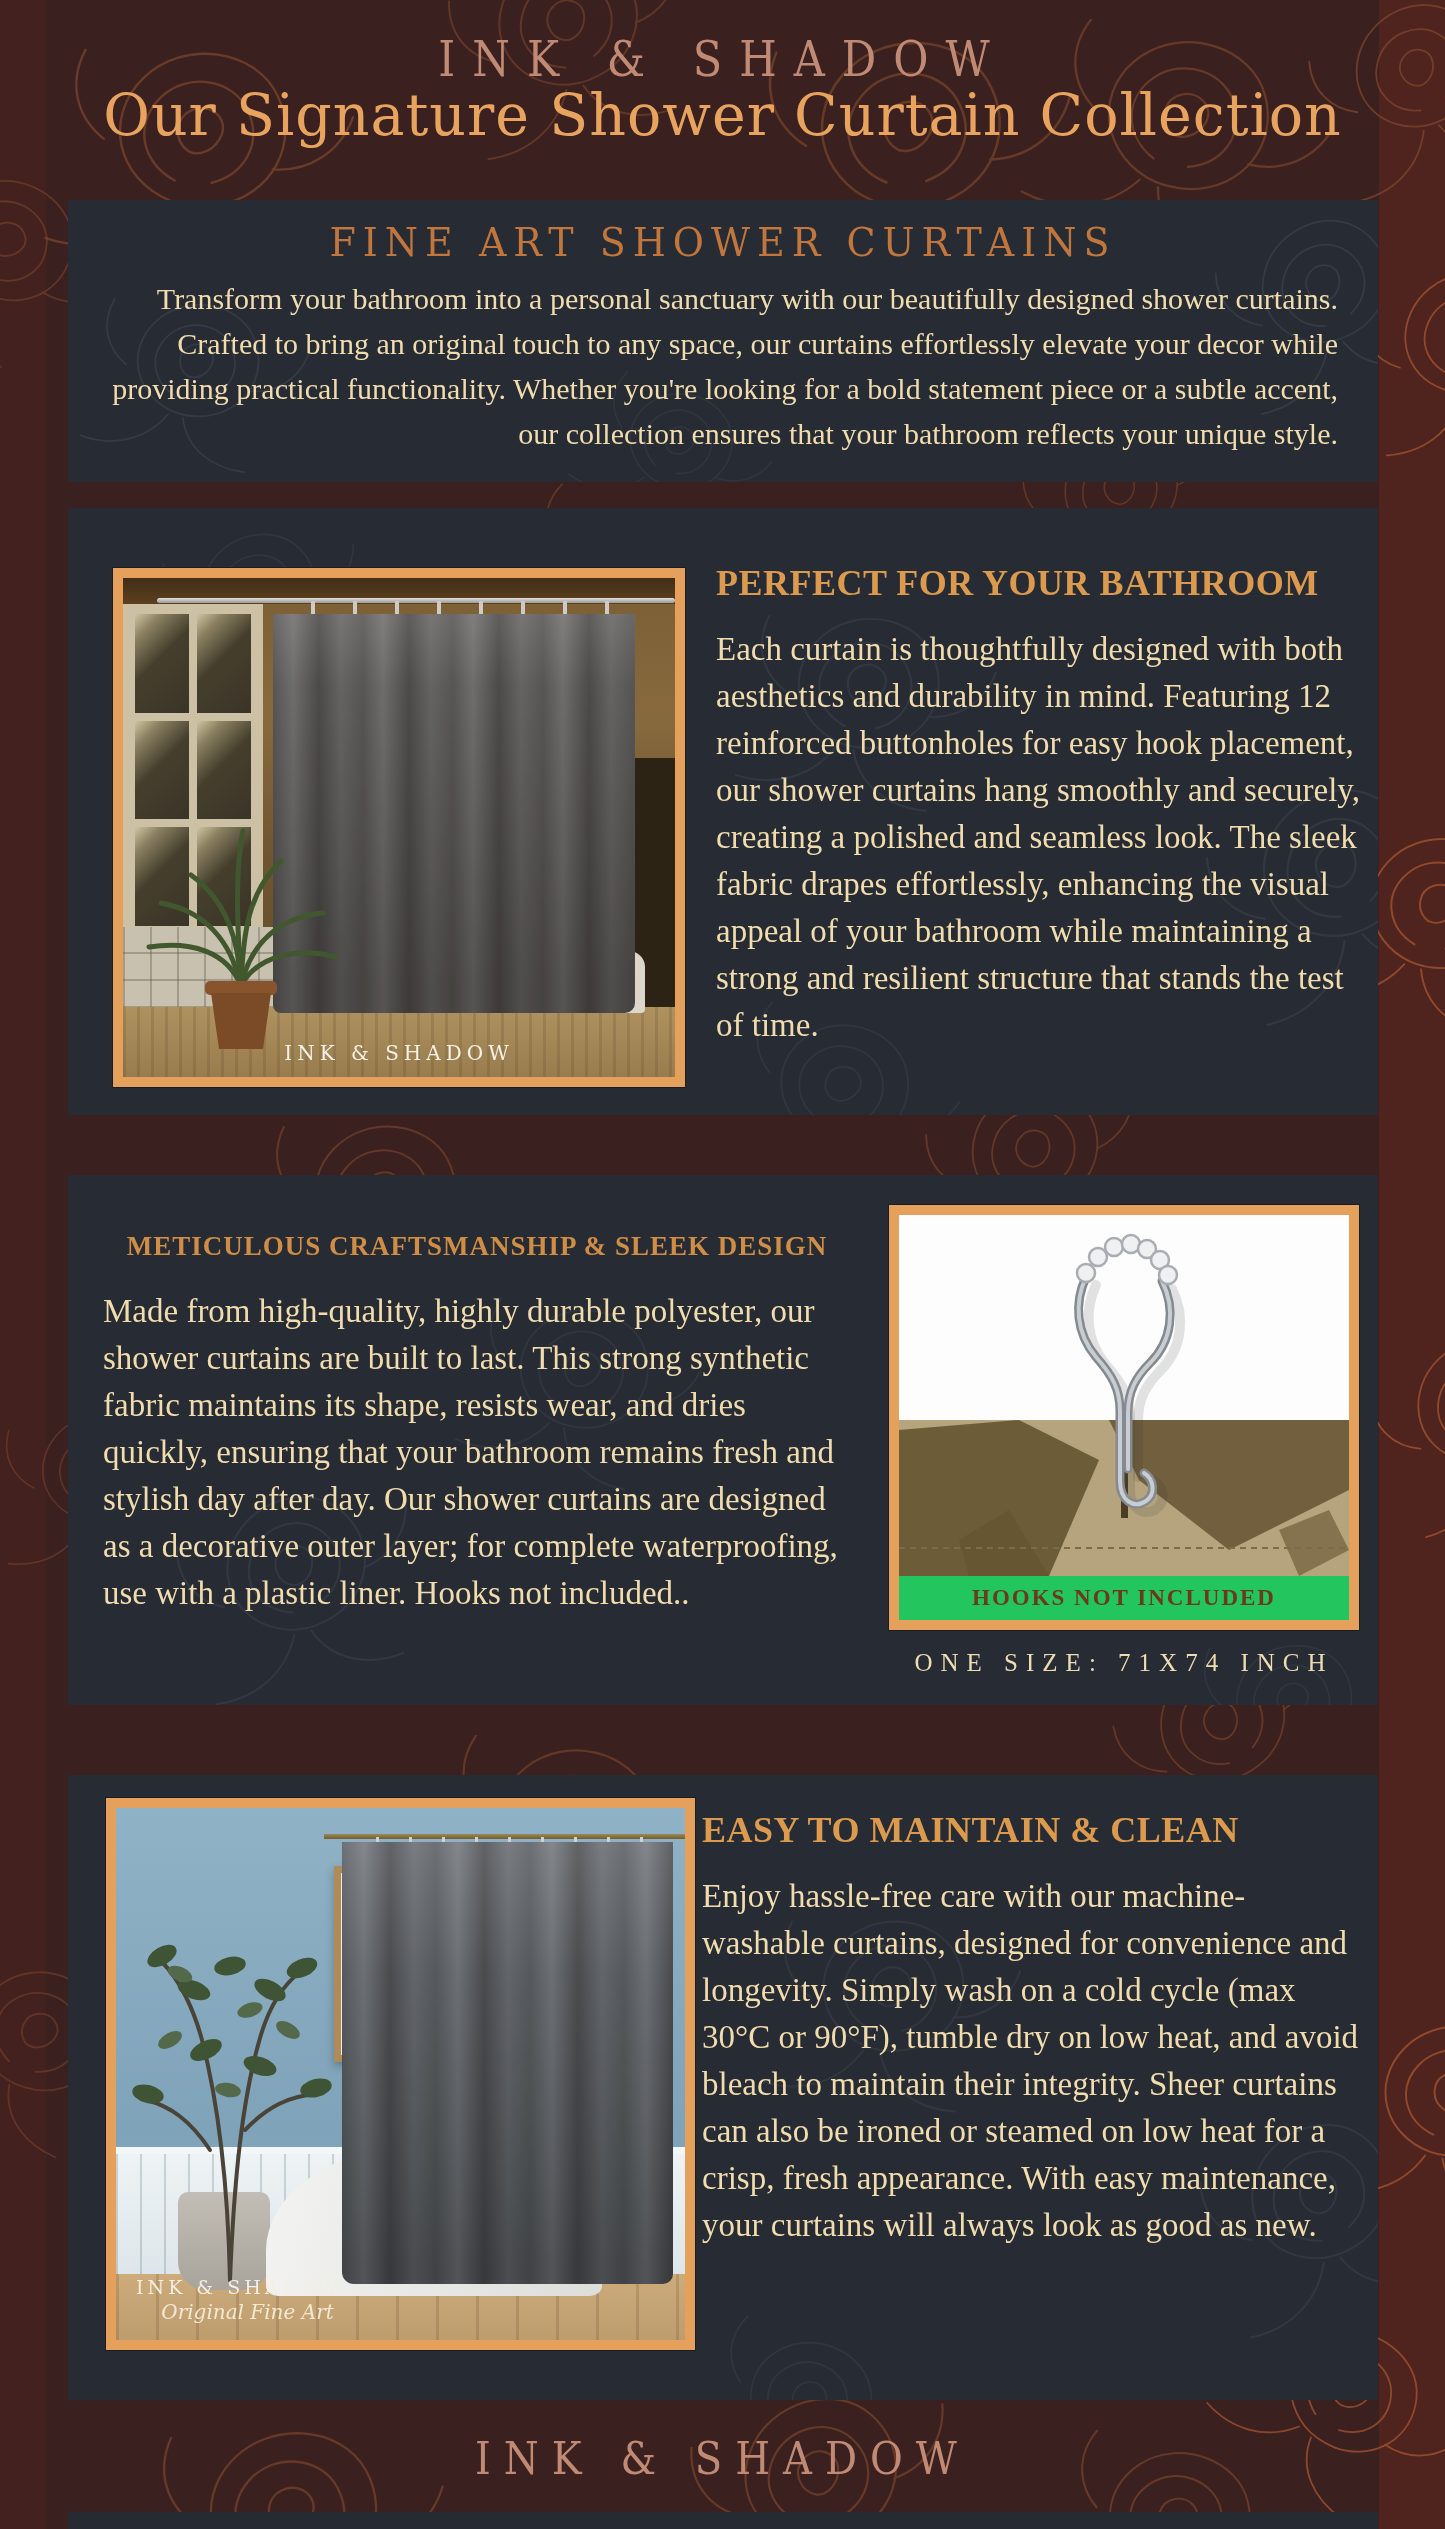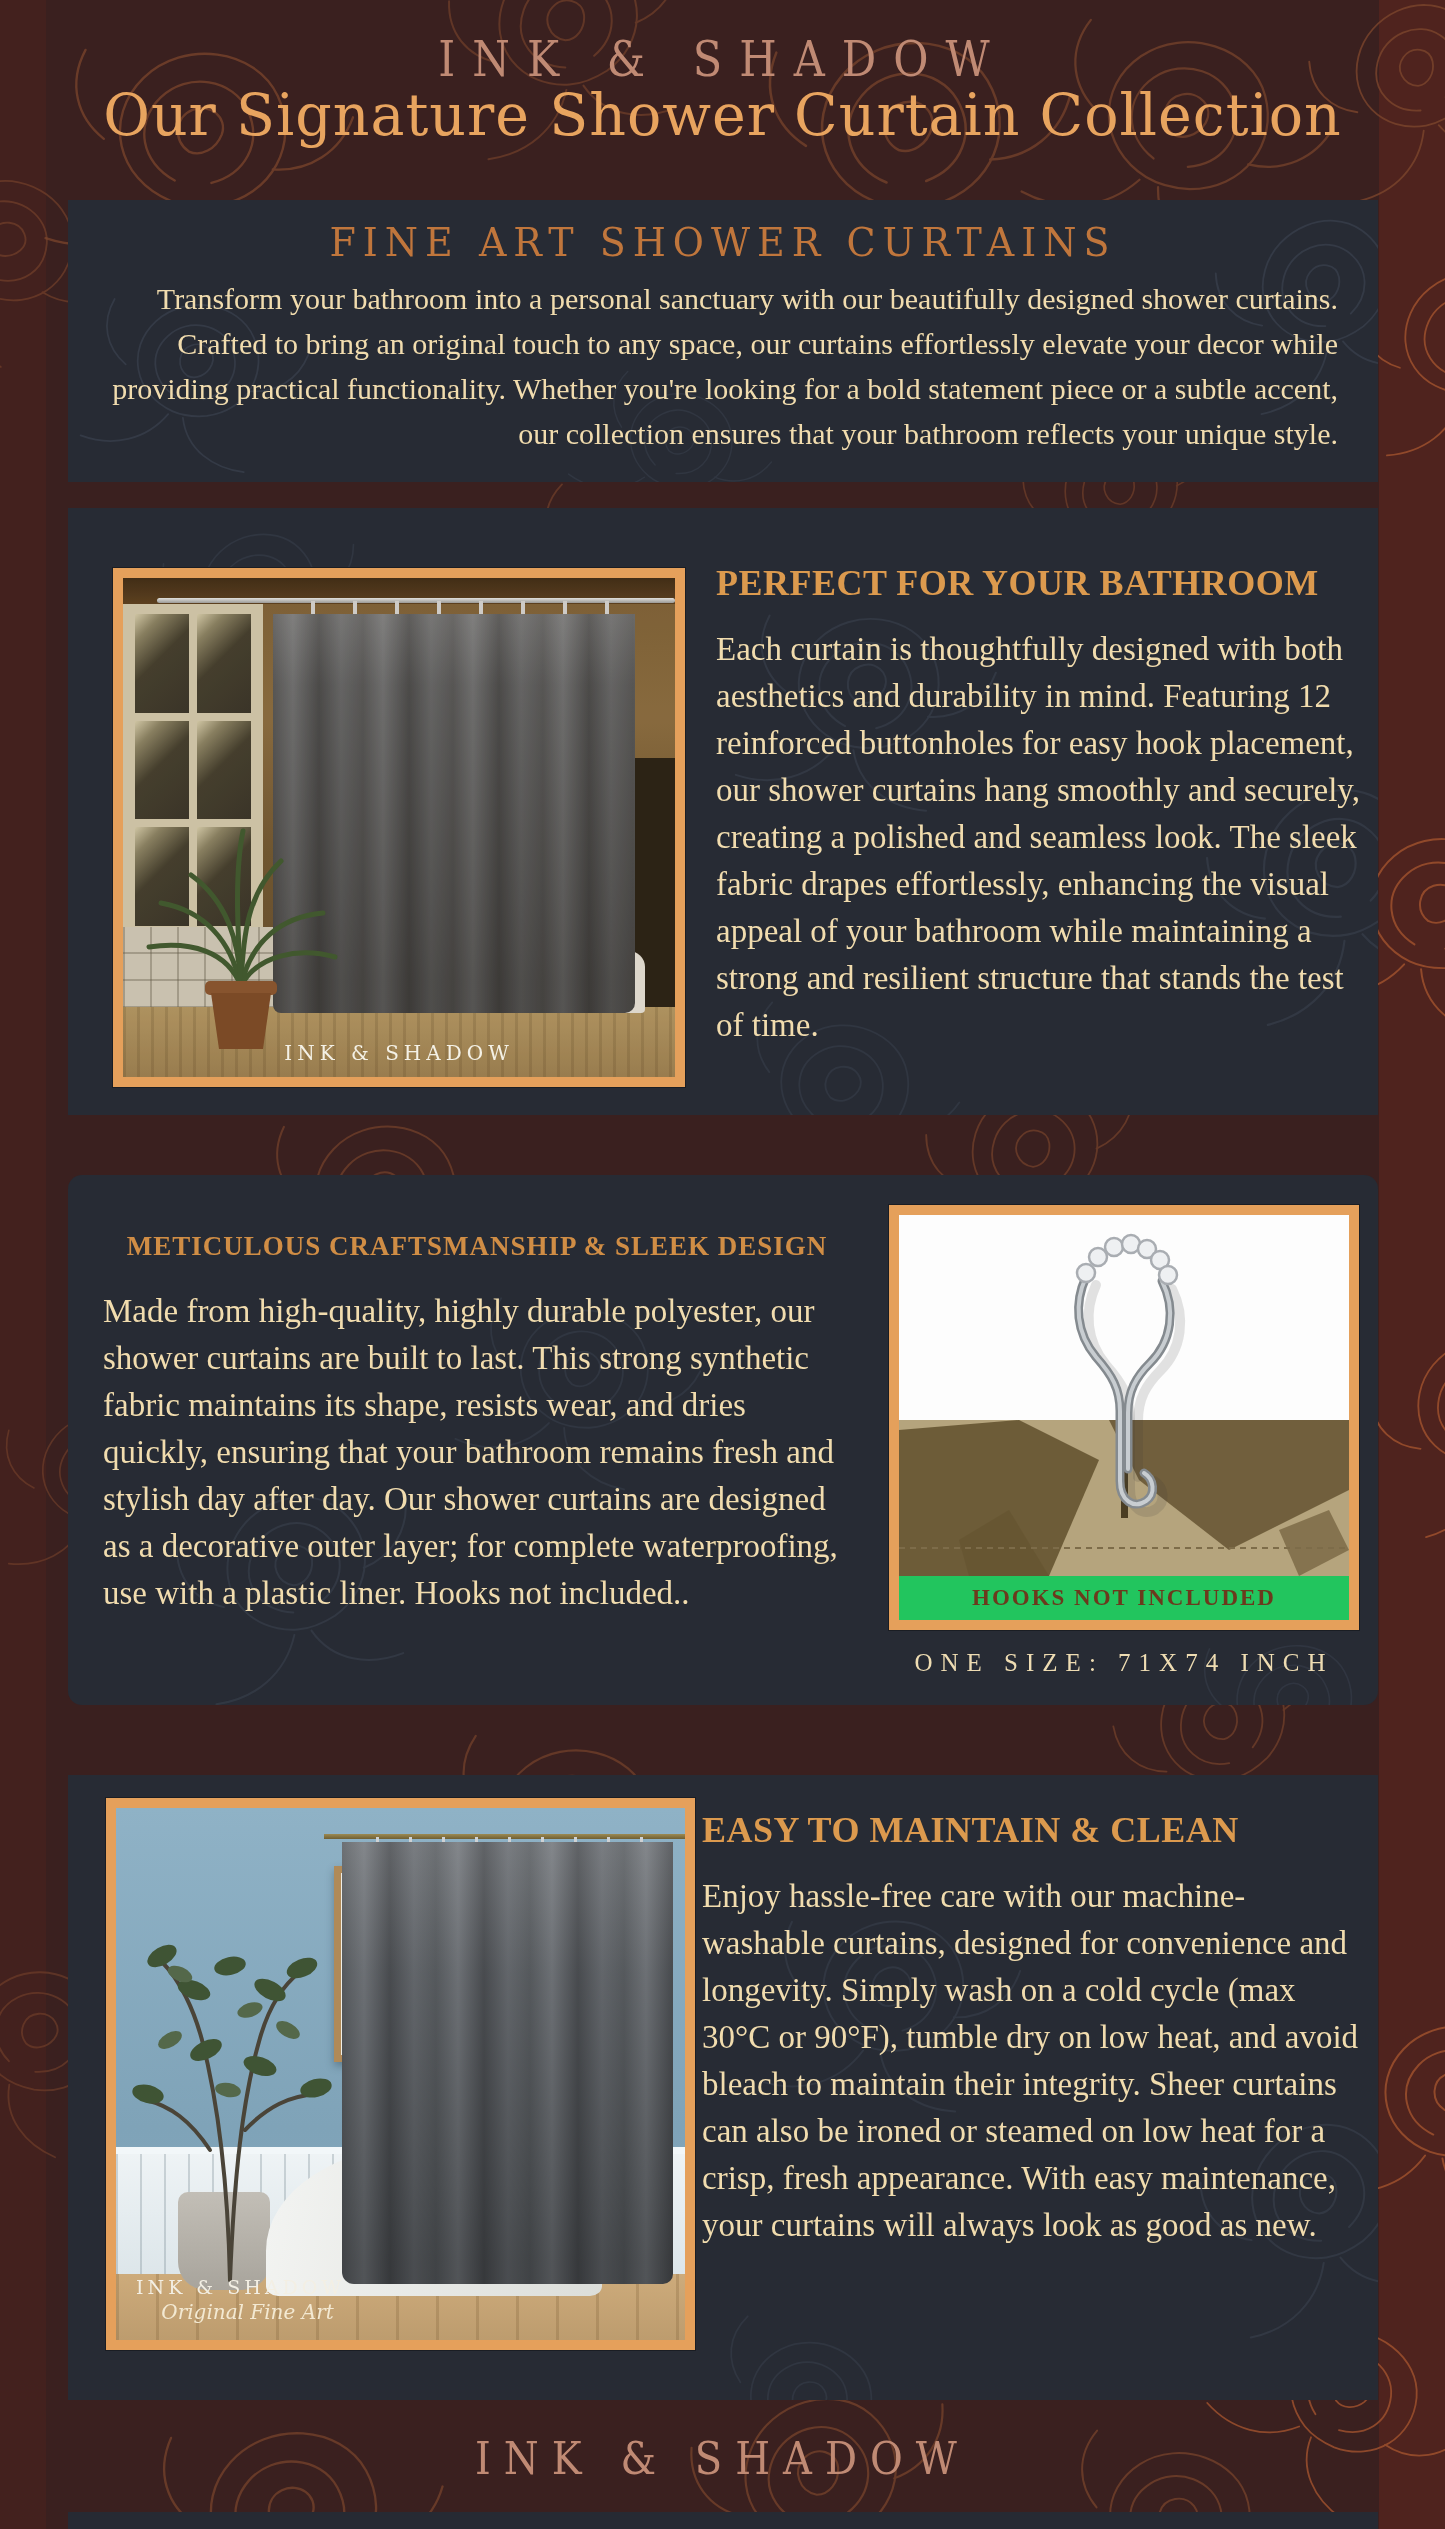--- a/index.html
+++ b/index.html
@@ -21,21 +21,21 @@
          letter-spacing:17px;color:var(--pink);transform:scaleY(1.12);}
   .subtitle{position:absolute;left:0;top:82px;width:1445px;text-align:center;
          font-family:"DejaVu Serif",serif;font-size:57px;
          color:var(--script);letter-spacing:1px;}
 
   
   .panel{position:absolute;left:68px;width:1310px;background:var(--panel);overflow:hidden;}
   .panel svg.pfl{position:absolute;left:0;top:0;pointer-events:none;color:#3a414e;}
   .panelA{top:200px;height:282px;}
   .panelB{top:508px;height:607px;}
-  .panelC{top:1175px;height:530px;border-radius:14px;}
+  .panelC{top:1175px;height:530px;}
   .panelD{top:1775px;height:625px;}
   .bottom-strip{position:absolute;left:68px;top:2512px;width:1310px;height:17px;background:#262a33;}
 
   .panelA .title{position:absolute;left:0;top:20px;width:1310px;text-align:center;
       font-size:38px;letter-spacing:7px;color:var(--copper);font-weight:400;
       font-family:"DejaVu Serif",serif;transform:scaleY(1.05);}
   .panelA .body{position:absolute;left:40px;top:76px;width:1230px;text-align:right;
       font-size:30px;line-height:45px;color:var(--cream);}
 
   .sec-heading{font-size:36px;font-weight:bold;color:var(--orangeh);letter-spacing:.5px;}

